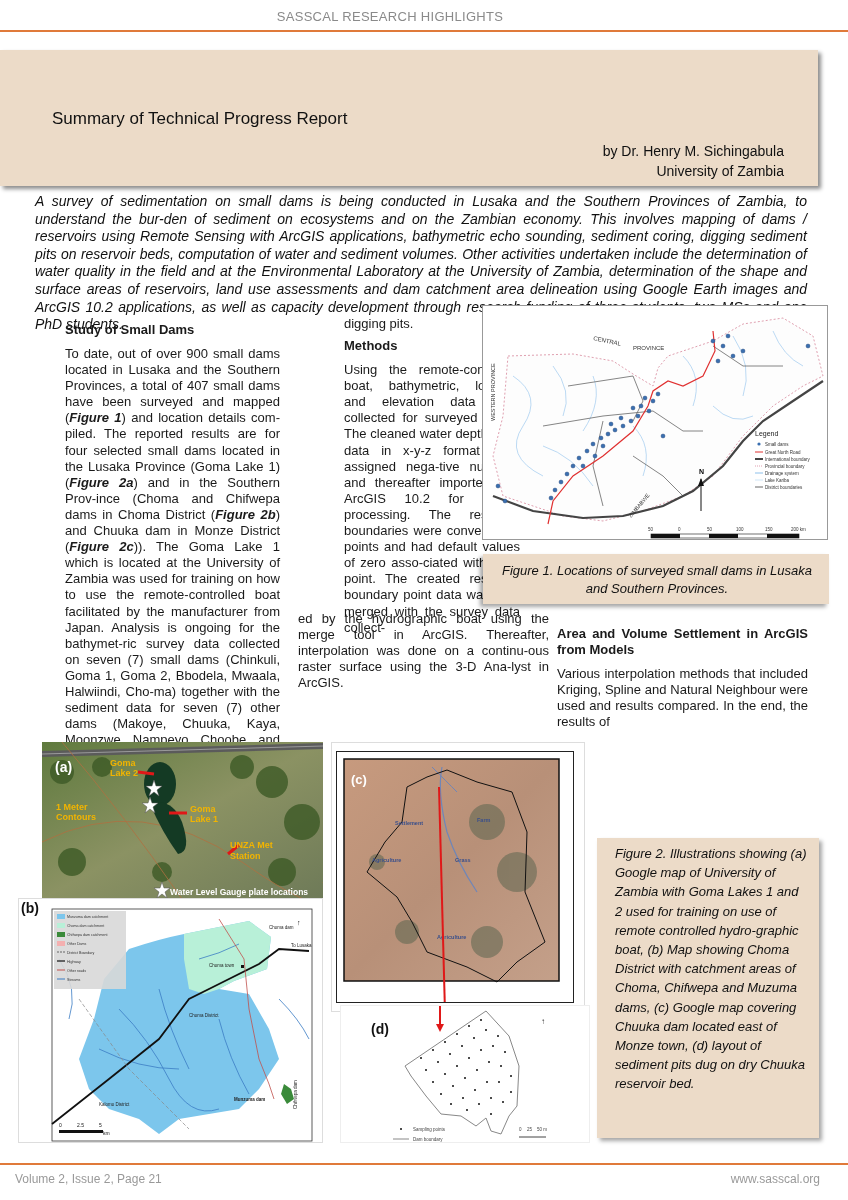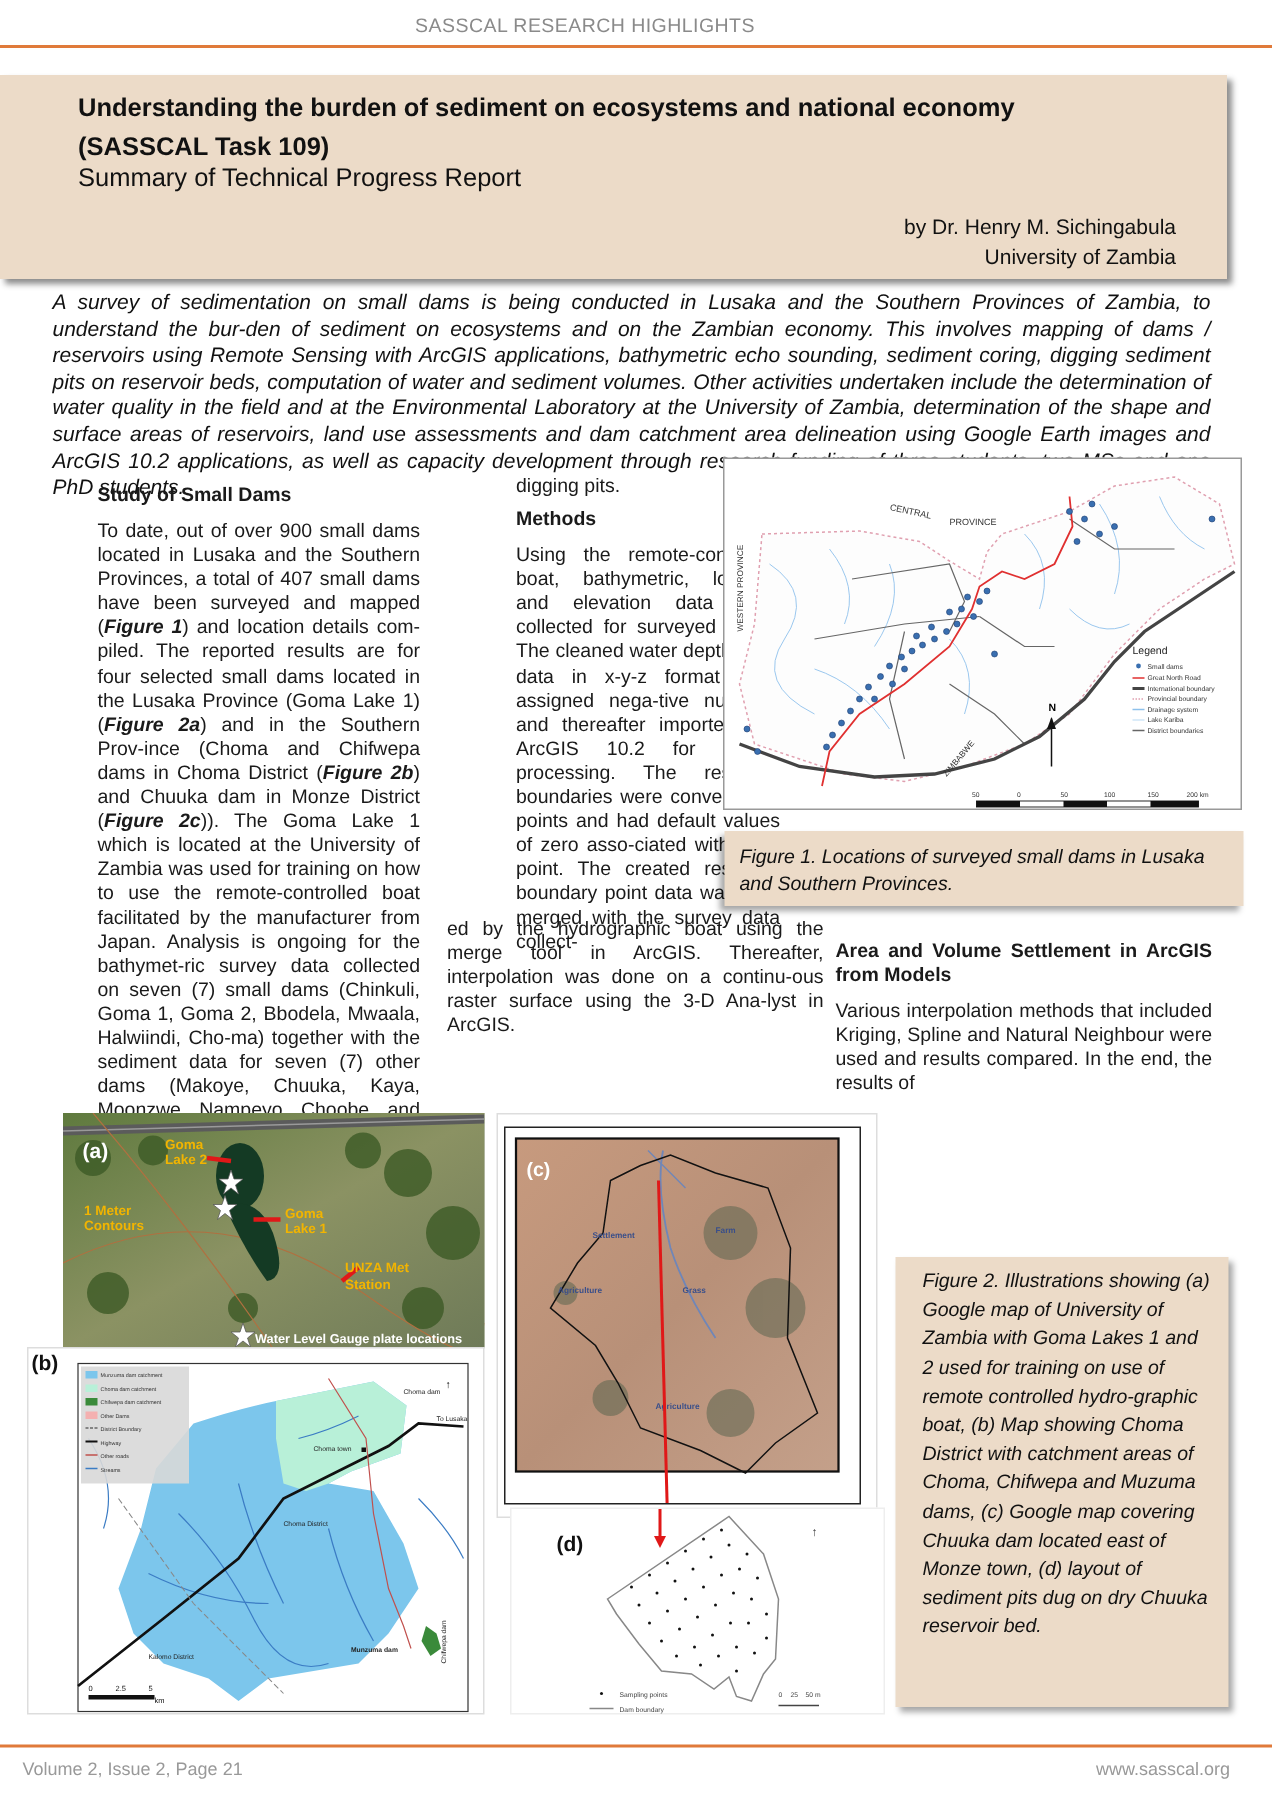--- a/index.html
+++ b/index.html
@@ -27,44 +27,40 @@
   .col1 { left: 65px; top: 322px; width: 215px; }
   .col2 { left: 298px; top: 316px; width: 176px; margin-left: 46px; }
   .col2-wide { left: 298px; top: 611px; width: 251px; }
   .col3 { left: 557px; top: 626px; width: 251px; }
 
   .fig1 { position: absolute; left: 482px; top: 305px; width: 346px; height: 235px;
     border: 1px solid #999; background: #fff; overflow: hidden; }
   .fig1 svg { display: block; }
   .cap1 { position: absolute; left: 483px; top: 554px; width: 346px; height: 50px;
     background: #ecdbc8; box-shadow: -3px 3px 4px rgba(0,0,0,0.35);
-    font-size: 13px; font-style: italic; text-align: left; padding: 8px 8px 0 10px; line-height: 18px; }
+    font-size: 13px; font-style: italic; text-align: center; padding: 8px 8px 0 10px; line-height: 18px; }
 
   .fig2a { position: absolute; left: 42px; top: 742px; width: 281px; height: 157px; overflow: hidden; background: #6f7b53; }
   .fig2b { position: absolute; left: 18px; top: 898px; width: 305px; height: 245px; background: #fff; border: 1px solid #ddd; overflow: hidden; }
   .fig2c { position: absolute; left: 331px; top: 742px; width: 254px; height: 270px; background: #fff; border: 1px solid #ddd; }
   .fig2c .frame { position: absolute; left: 4px; top: 8px; width: 238px; height: 252px; border: 1.5px solid #222; background: #fff; }
   .fig2d { position: absolute; left: 340px; top: 1005px; width: 250px; height: 138px; background: #fff; border: 1px solid #eee; }
   .cap2 { position: absolute; left: 597px; top: 838px; width: 222px; height: 300px;
     background: #ecdbc8; box-shadow: 3px 3px 4px rgba(0,0,0,0.35);
     font-size: 13px; font-style: italic; line-height: 19.2px; padding: 6px 10px 0 18px; }
   .footer-left { position: absolute; left: 15px; top: 1172px; font-size: 12px; color: #999; }
   .footer-right { position: absolute; right: 28px; top: 1172px; font-size: 12px; color: #999; }
 </style>
 </head>
 <body>
 
 <div class="running-head">SASSCAL RESEARCH HIGHLIGHTS</div>
 <div class="rule top"></div>
 
 <div class="title-box">
-  <div class="t1">
-    <div>Understanding the burden of sediment on ecosystems and national economy</div>
-    <div>(SASSCAL Task 109)</div>
-  </div>
   <div class="t2">Summary of Technical Progress Report</div>
   <div class="by">
     <div>by Dr. Henry M. Sichingabula</div>
     <div>University of Zambia</div>
   </div>
 </div>
 
 <div class="abstract">A survey of sedimentation on small dams is being conducted in Lusaka and the Southern Provinces of Zambia, to understand the bur-den of sediment on ecosystems and on the Zambian economy. This involves mapping of dams / reservoirs using Remote Sensing with ArcGIS applications, bathymetric echo sounding, sediment coring, digging sediment pits on reservoir beds, computation of water and sediment volumes. Other activities undertaken include the determination of water quality in the field and at the Environmental Laboratory at the University of Zambia, determination of the shape and surface areas of reservoirs, land use assessments and dam catchment area delineation using Google Earth images and ArcGIS 10.2 applications, as well as capacity development through research funding of three students, two MSc and one PhD students.</div>
 
 <div class="col col1">

